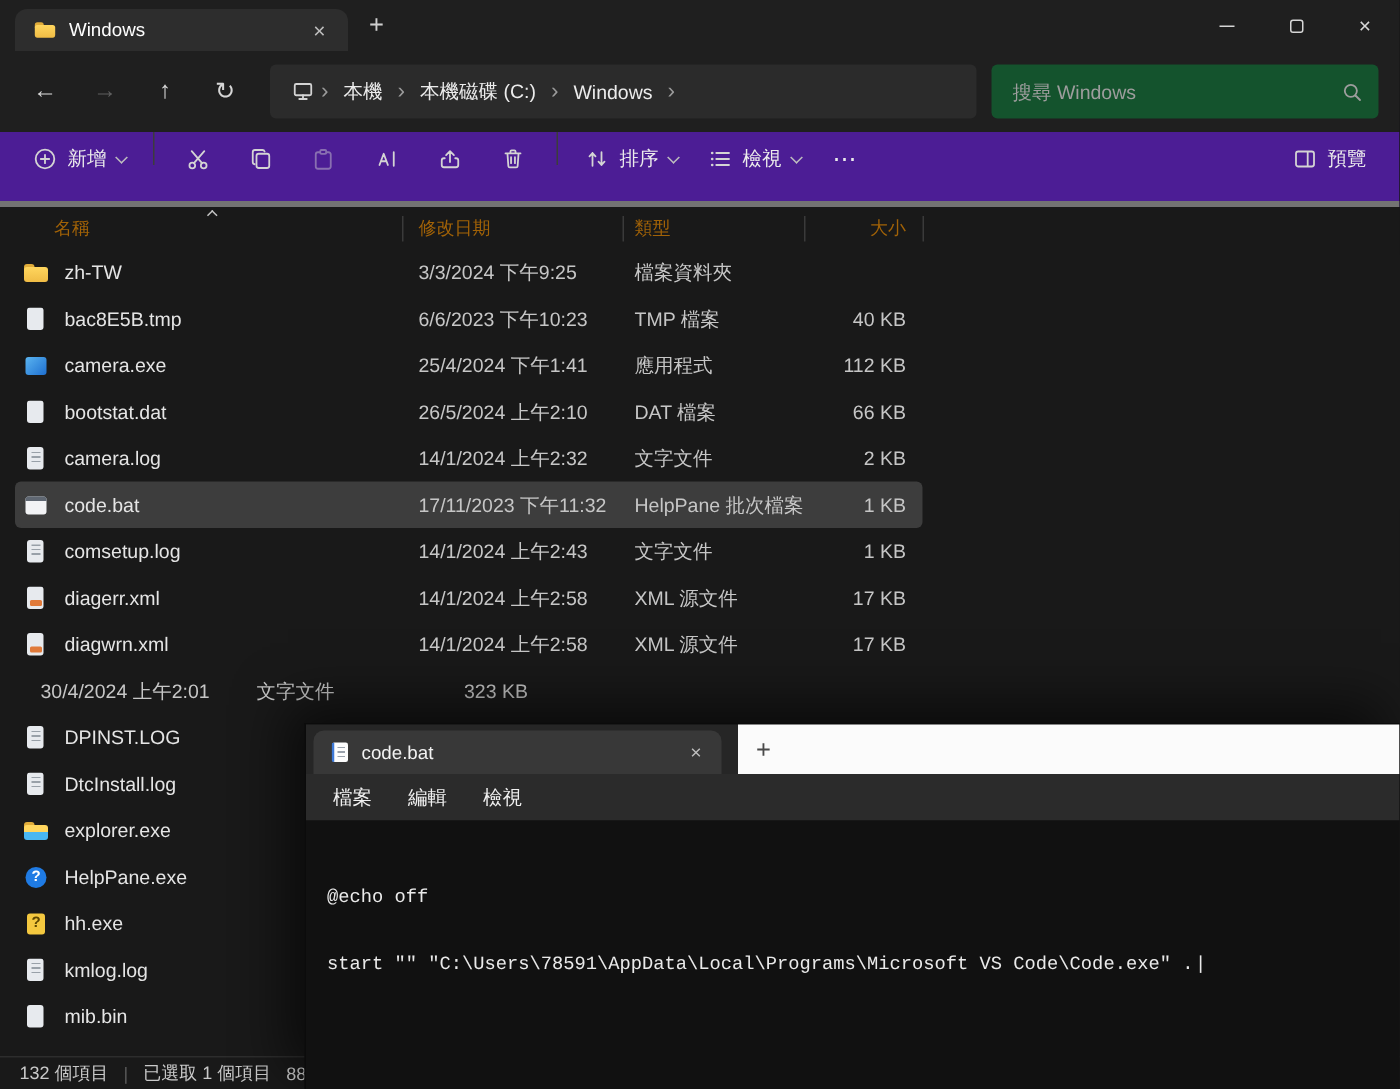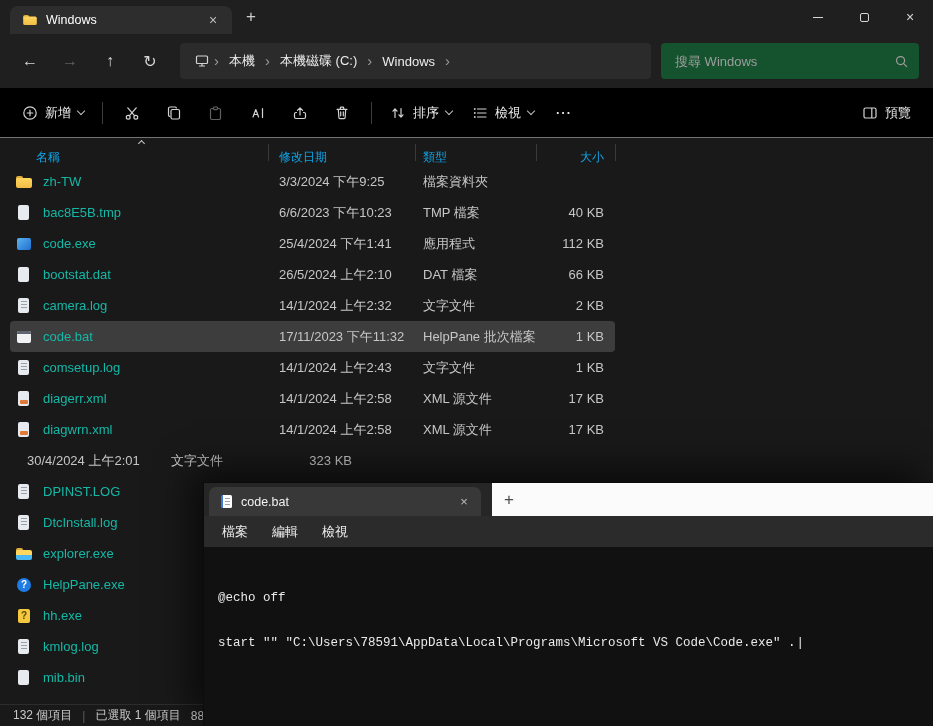--- a/index.html
+++ b/index.html
@@ -23,44 +23,44 @@
   .navbtn.disabled{color:#5f5f5f}
   .breadcrumb{flex:1;height:36px;background:#2b2b2b;border-radius:4px;margin:0 10px;display:flex;align-items:center;padding:0 8px;min-width:0}
   .bc-icon{display:flex;margin:0 2px 0 6px;flex:none}
   .bc-item{padding:4px 8px;border-radius:4px;color:#ececec;white-space:nowrap}
   .bc-chev{color:#9b9b9b;font-size:15px;padding:0 2px;transform:translateY(-1px)}
   .search{width:258px;height:36px;background:#14532d;border-radius:4px;display:flex;align-items:center;padding:0 10px 0 14px;margin-right:4px;flex:none}
   .search input{flex:1;background:transparent;border:0;outline:0;color:#dcdcdc;font:inherit;font-size:13px;min-width:0}
   .search input::placeholder{color:#9d9d9d}
 
   
-  .cmdbar{position:absolute;top:88px;left:0;right:0;height:50px;background:#000000;border-bottom:1px solid #737373;display:flex;align-items:center;padding:0 12px}
+  .cmdbar{position:absolute;top:88px;left:0;right:0;height:50px;background:#4c1d95;border-bottom:4px solid #737373;display:flex;padding:0 12px}
   .cmd{display:flex;align-items:center;gap:7px;padding:0 10px;height:36px;border-radius:4px;color:#ececec;white-space:nowrap;flex:none}
   .cmd-iconbtn{width:42px;height:36px;display:flex;align-items:center;justify-content:center;border-radius:4px;flex:none}
   .vdiv{width:1px;height:22px;background:#3c3c3c;margin:0 8px;flex:none}
   .dim{opacity:.45}
   .more{width:38px;height:36px;display:flex;align-items:center;justify-content:center;color:#ececec;font-size:16px;border-radius:4px;flex:none}
   .spacer{flex:1}
   .cdn{width:6px;height:6px;border-right:1.3px solid #bfbfbf;border-bottom:1.3px solid #bfbfbf;transform:rotate(45deg);display:inline-block;margin-top:-3px}
   svg.ic{display:block}
 
   
   .list{position:absolute;top:139px;left:0;right:0;bottom:22px;overflow:hidden}
-  .cols-header{height:27px;position:relative;display:flex;align-items:flex-end;color:#0ea5e9;font-size:12px;padding-left:16px}
+  .cols-header{height:27px;position:relative;display:flex;align-items:center;color:#a16207;font-size:12px;padding-left:16px}
   .cols-header .col-name{padding-left:20px}
   .hsep{position:absolute;top:5px;bottom:5px;width:1px;background:#3a3a3a}
   .sort-chev{position:absolute;left:139px;top:2px;width:5px;height:5px;border-left:1.3px solid #c6c6c6;border-top:1.3px solid #c6c6c6;transform:rotate(45deg)}
   .col-name{width:252px}
   .col-date{width:147px;padding-left:11px}
   .col-type{width:121px;padding-left:8px}
   .col-size{width:79px;text-align:right;padding-right:11px}
   .rows{position:absolute;top:27px;left:0;right:0;bottom:0}
   .row{height:31px;display:flex;align-items:center;margin-left:10px;padding-left:6px;width:605px;border-radius:4px}
   .row.selected{background:#3d3d3d}
-  .row .col-name{display:flex;align-items:center;gap:11px;color:#14b8a6;overflow:hidden;white-space:nowrap}
+  .row .col-name{display:flex;align-items:center;gap:11px;color:#e5e5e5;overflow:hidden;white-space:nowrap}
   .cell{white-space:nowrap;overflow:hidden}
   .row .col-date,.row .col-type,.row .col-size{color:#c6c6c6;font-size:13px}
 
   
   .fi{width:16px;height:16px;position:relative;display:inline-block;flex:none}
   .fi.sm{transform:scale(.85)}
   .fi-folder::before,.fi-explorer::before{content:"";position:absolute;left:0;top:2px;width:7px;height:4px;background:#e0ac3a;border-radius:2px 2px 0 0}
   .fi-folder::after{content:"";position:absolute;left:0;top:4px;width:16px;height:10px;background:linear-gradient(#ffd65e,#f0bc45);border-radius:2px}
   .fi-explorer::after{content:"";position:absolute;left:0;top:4px;width:16px;height:10px;border-radius:2px;background:linear-gradient(#ffd65e 0 45%,#49b7f2 45% 100%)}
   .fi-page::before,.fi-page-lines::before,.fi-xml::before{content:"";position:absolute;left:2px;top:0;width:11px;height:15px;background:#e7eaee;border-radius:2px}
@@ -246,21 +246,21 @@
           <span class="fi fi-page"></span>
           <span>bac8E5B.tmp</span>
         </div>
         <div class="cell col-date">6/6/2023 下午10:23</div>
         <div class="cell col-type">TMP 檔案</div>
         <div class="cell col-size">40 KB</div>
       </div>
       <div class="row">
         <div class="col-name">
           <span class="fi fi-app"></span>
-          <span>code.exe</span>
+          <span>camera.exe</span>
         </div>
         <div class="cell col-date">25/4/2024 下午1:41</div>
         <div class="cell col-type">應用程式</div>
         <div class="cell col-size">112 KB</div>
       </div>
       <div class="row">
         <div class="col-name">
           <span class="fi fi-page"></span>
           <span>bootstat.dat</span>
         </div>

